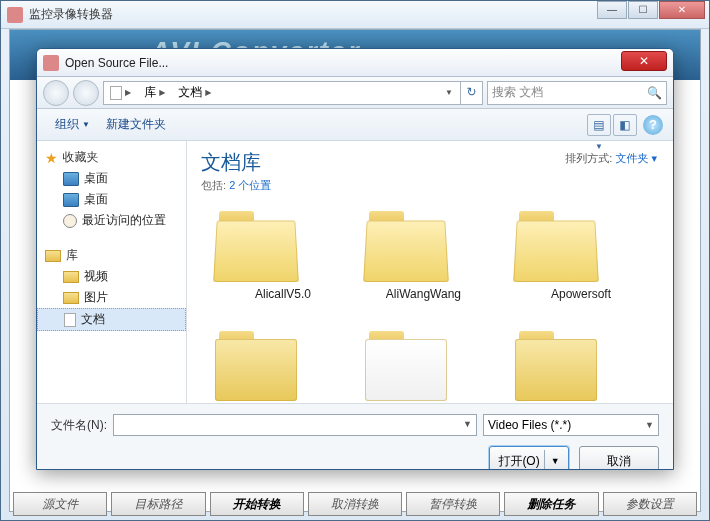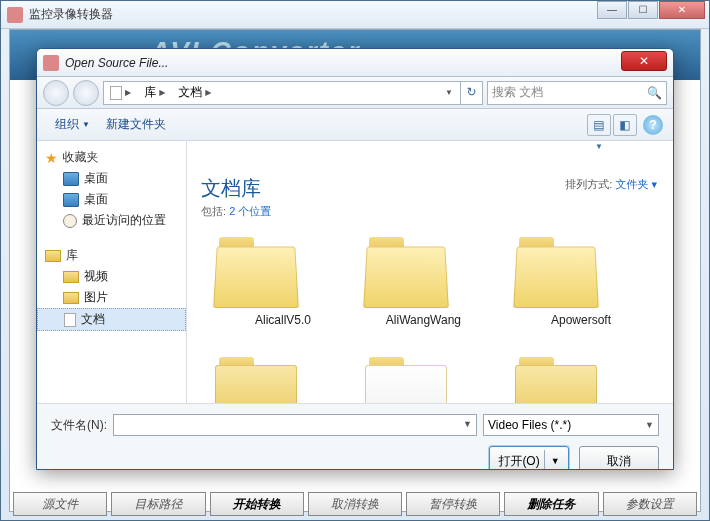--- a/index.html
+++ b/index.html
@@ -17,21 +17,21 @@
 .parent-body .banner { height: 50px; background: linear-gradient(#4a90c0, #2a6090); color: #bde; font-size: 28px; font-style: italic; padding: 6px 140px; font-weight: bold; letter-spacing: 2px; overflow: hidden; }
 
 .parent-footer { position: absolute; bottom: 4px; left: 12px; right: 12px; display: flex; gap: 4px; }
 .parent-footer .fbtn { flex: 1; height: 24px; border: 1px solid #888; background: linear-gradient(#fafafa,#e0e0e0); font-size: 12px; text-align: center; line-height: 22px; color: #555; font-style: italic; }
 .parent-footer .fbtn.active { color: #000; font-weight: bold; }
 
 
 .dialog { position: absolute; top: 48px; left: 36px; width: 638px; height: 422px; background: #fff; border: 1px solid #2a5a8a; box-shadow: 0 4px 20px rgba(0,0,0,0.4); border-radius: 6px 6px 0 0; overflow: hidden; }
 .dlg-titlebar { height: 28px; background: linear-gradient(#fdfdfe, #e8eef6); display: flex; align-items: center; padding: 0 6px; border-bottom: 1px solid #b0c0d0; }
 .dlg-titlebar .icon { width: 16px; height: 16px; background: #d88; border-radius: 2px; margin-right: 6px; }
-.dlg-titlebar .title { font-size: 12px; color: #222; flex: 1; font-style: italic; }
+.dlg-titlebar .title { font-size: 12px; color: #222; flex: 1; }
 .dlg-close { position: absolute; right: 6px; top: 2px; width: 46px; height: 20px; background: linear-gradient(#e24a4a, #c02020); border: 1px solid #901818; border-radius: 3px; color: #fff; text-align: center; font-size: 12px; line-height: 18px; }
 
 .navrow { height: 32px; background: linear-gradient(#f8fafc,#e6edf4); border-bottom: 1px solid #c0cad6; display: flex; align-items: center; padding: 0 6px; gap: 4px; }
 .navbtn { width: 26px; height: 26px; border-radius: 50%; background: radial-gradient(#f8fbfe,#d0dae4); border: 1px solid #b0bcc8; }
 .breadcrumb { flex: 1; height: 24px; border: 1px solid #a8b4c0; background: #fff; display: flex; align-items: center; font-size: 12px; }
 .breadcrumb .seg { padding: 0 6px; border-right: 1px solid transparent; display: flex; align-items: center; gap: 3px; height: 100%; }
 .breadcrumb .caret { font-size: 8px; color: #555; }
 .bc-refresh { width: 22px; height: 24px; border-left: 1px solid #a8b4c0; text-align: center; line-height: 22px; color: #3a6aa0; }
 .searchbox { width: 180px; height: 24px; border: 1px solid #a8b4c0; background: #fff; display: flex; align-items: center; padding: 0 4px; font-size: 12px; color: #888; }
 .searchbox .mag { margin-left: auto; color: #666; }
@@ -50,21 +50,21 @@
 .tree .node { display: flex; align-items: center; gap: 5px; padding: 2px 6px 2px 26px; color: #222; }
 .tree .node.sel { background: #d8e8f8; border: 1px dotted #7aa; }
 .tico { width: 16px; height: 14px; display: inline-block; }
 .star { color: #f0a020; font-size: 14px; }
 .mon { background: linear-gradient(#6ab0e0,#3a80c0); border: 1px solid #2a6090; border-radius: 1px; }
 .dlbox { width: 14px; height: 12px; background: linear-gradient(#f8d870,#e8b030); border: 1px solid #c89020; }
 .clock { width: 14px; height: 14px; border: 1px solid #888; border-radius: 50%; background: #f8f0e0; }
 .libico { width: 16px; height: 12px; background: linear-gradient(#f8e090,#e8c050); border: 1px solid #c8a030; }
 .docico { width: 12px; height: 14px; background: #fff; border: 1px solid #aaa; }
 
-.content { flex: 1; padding: 8px 14px; overflow: hidden; position: relative; margin-top: 26px; }
+.content { flex: 1; padding: 8px 14px; overflow: hidden; position: relative; }
 .lib-header { display: flex; align-items: baseline; }
 .lib-title { font-size: 20px; color: #1a5a9a; }
 .lib-sub { font-size: 11px; color: #666; margin-top: 2px; }
 .lib-sub .link { color: #1a6aca; }
 .sortrow { position: absolute; right: 16px; top: 10px; font-size: 11px; color: #555; }
 .sortrow .link { color: #1a6aca; }
 .items { display: flex; flex-wrap: wrap; gap: 30px 40px; margin-top: 18px; }
 .folder { width: 110px; text-align: right; font-size: 12px; }
 .folder .ficon { width: 90px; height: 70px; margin: 0 auto 6px; position: relative; }
 .folder .ficon::before { content: ""; position: absolute; left: 8px; top: 0; width: 35px; height: 12px; background: linear-gradient(#f5dc8a,#ecc860); border-radius: 3px 3px 0 0; }

